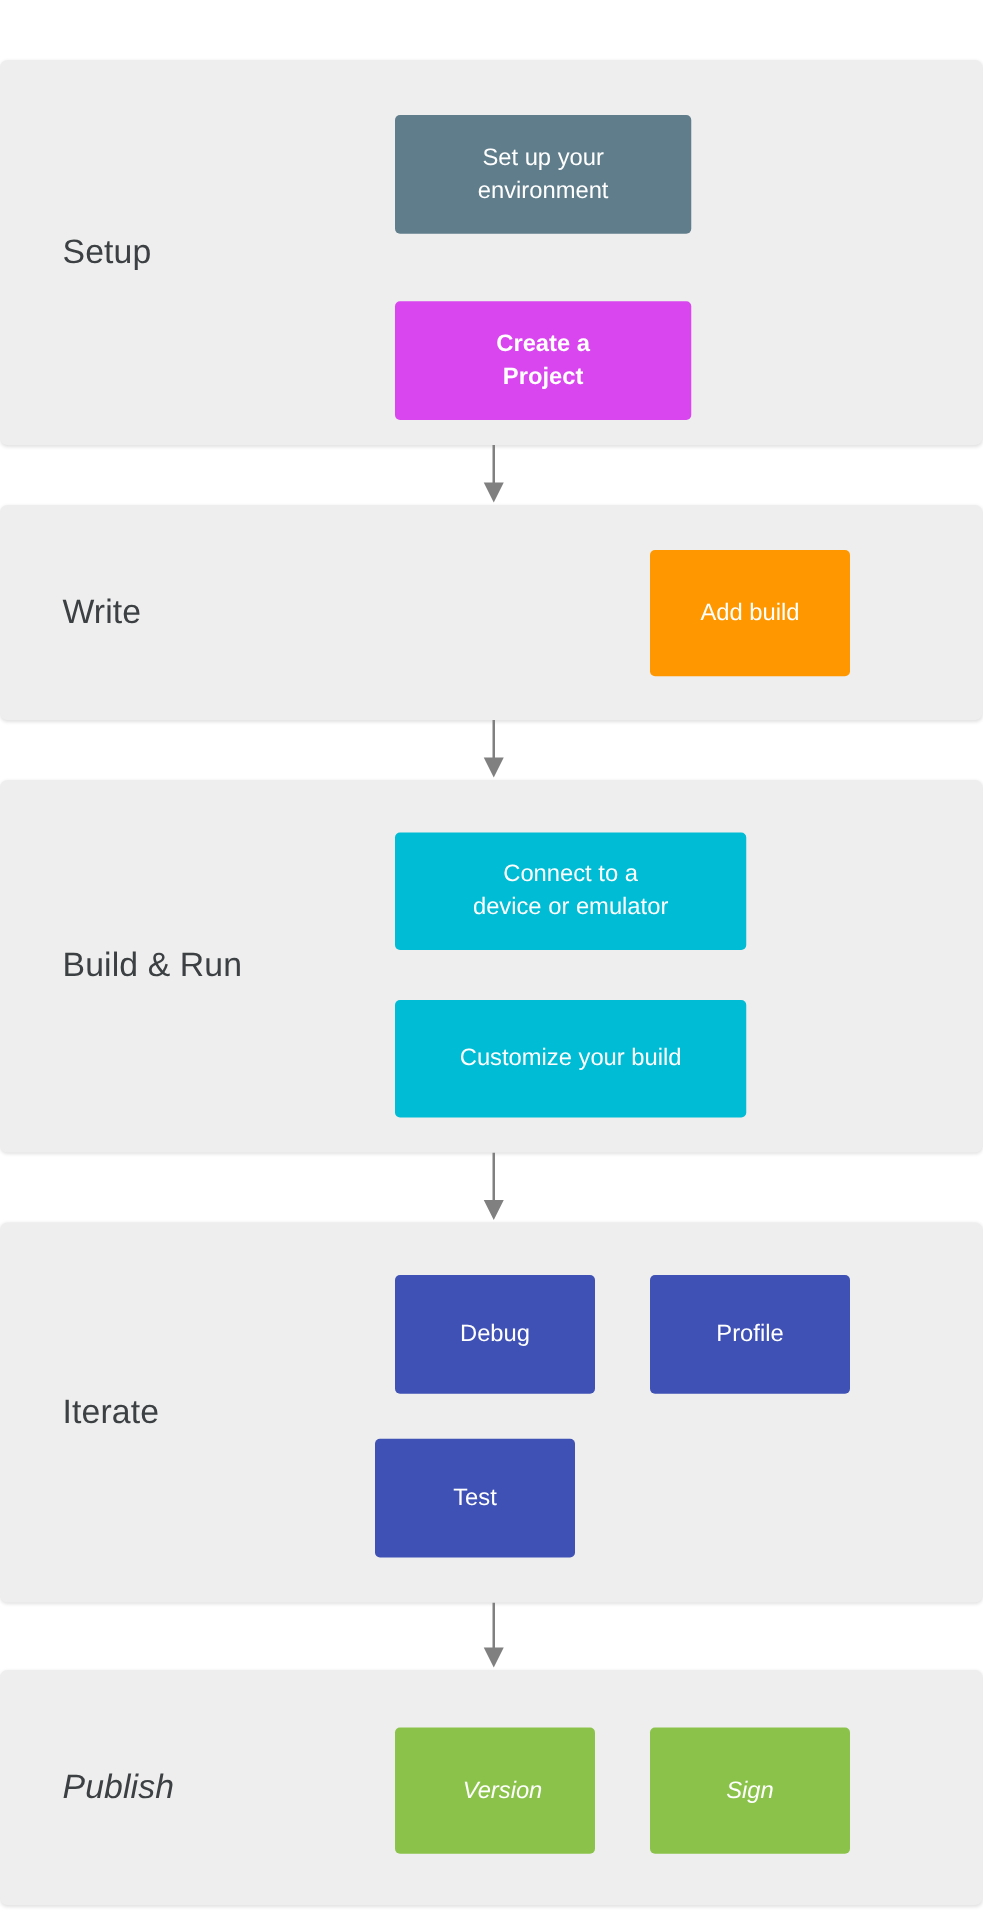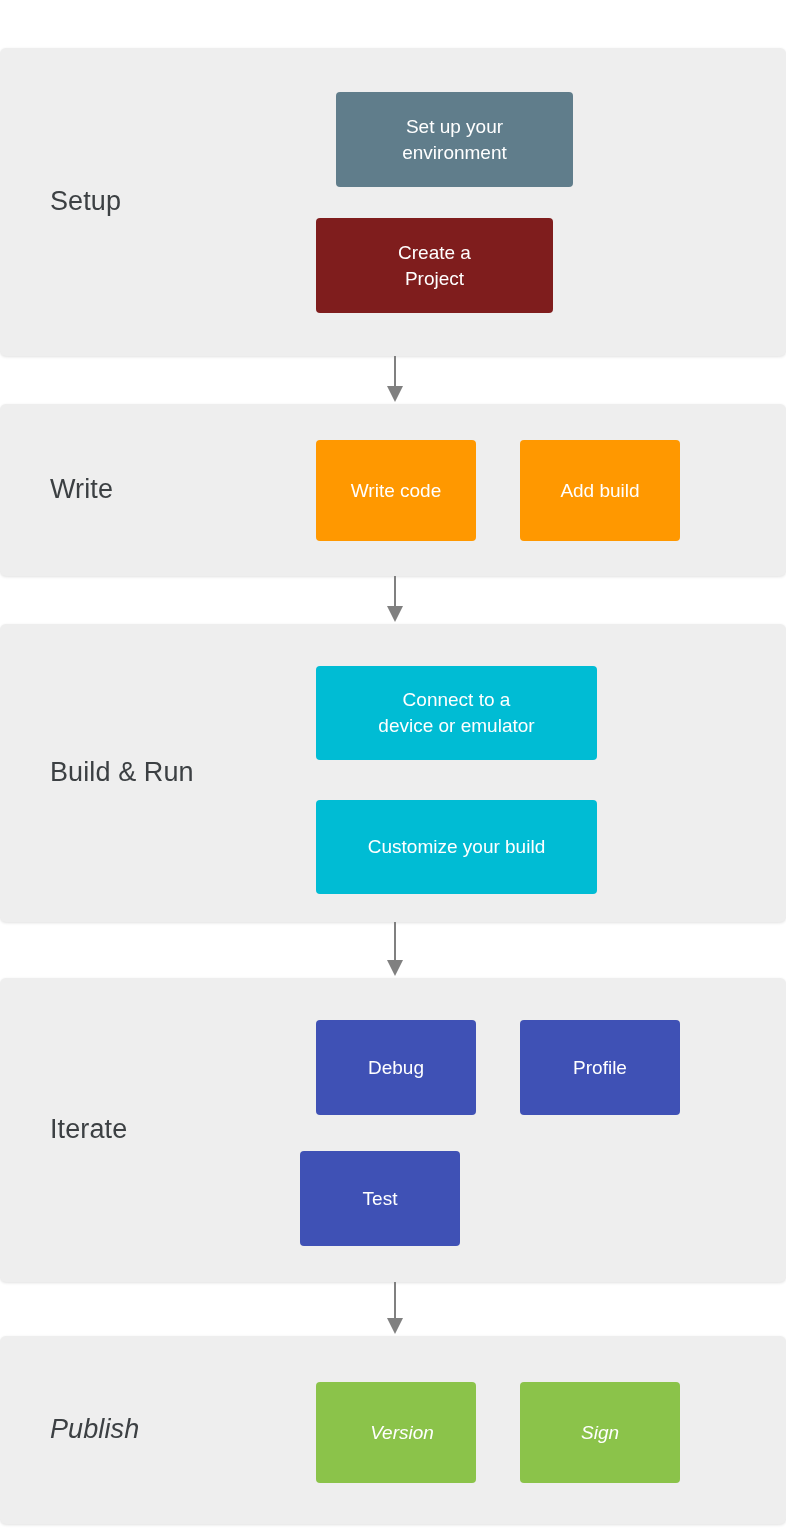--- a/index.html
+++ b/index.html
@@ -71,36 +71,35 @@
     display: block;
   }
 </style>
 </head>
 <body>
 
 <div id="workflow">
 
   <div class="stage" style="top:48px; height:308px;">
     <div class="stage-label">Setup</div>
-    <div class="task" style="left:336px; top:44px; width:237px; height:95px; background:#607d8b;">Set up your
+    <div class="task" style="left:316px; top:44px; width:237px; height:95px; background:#607d8b;">Set up your
 environment</div>
-    <div class="task" style="left:316px; top:170px; width:237px; height:95px; background:#7f1d1d;">Create a
+    <div class="task" style="left:316px; top:193px; width:237px; height:95px; background:#d946ef;font-weight:bold;">Create a
 Project</div>
   </div>
 
   <div class="connector" style="top:356px; height:48px;">
     <svg width="28" height="48" viewBox="0 0 28 48" aria-hidden="true">
       <line x1="14" y1="0" x2="14" y2="32" stroke="#808080" stroke-width="2"></line>
       <polygon points="14,46 6,30 22,30" fill="#808080"></polygon>
     </svg>
   </div>
 
   <div class="stage" style="top:404px; height:172px;">
     <div class="stage-label">Write</div>
-    <div class="task" style="left:316px; top:36px; width:160px; height:101px; background:#ff9800;">Write code</div>
     <div class="task" style="left:520px; top:36px; width:160px; height:101px; background:#ff9800;">Add build</div>
   </div>
 
   <div class="connector" style="top:576px; height:48px;">
     <svg width="28" height="48" viewBox="0 0 28 48" aria-hidden="true">
       <line x1="14" y1="0" x2="14" y2="32" stroke="#808080" stroke-width="2"></line>
       <polygon points="14,46 6,30 22,30" fill="#808080"></polygon>
     </svg>
   </div>
 

